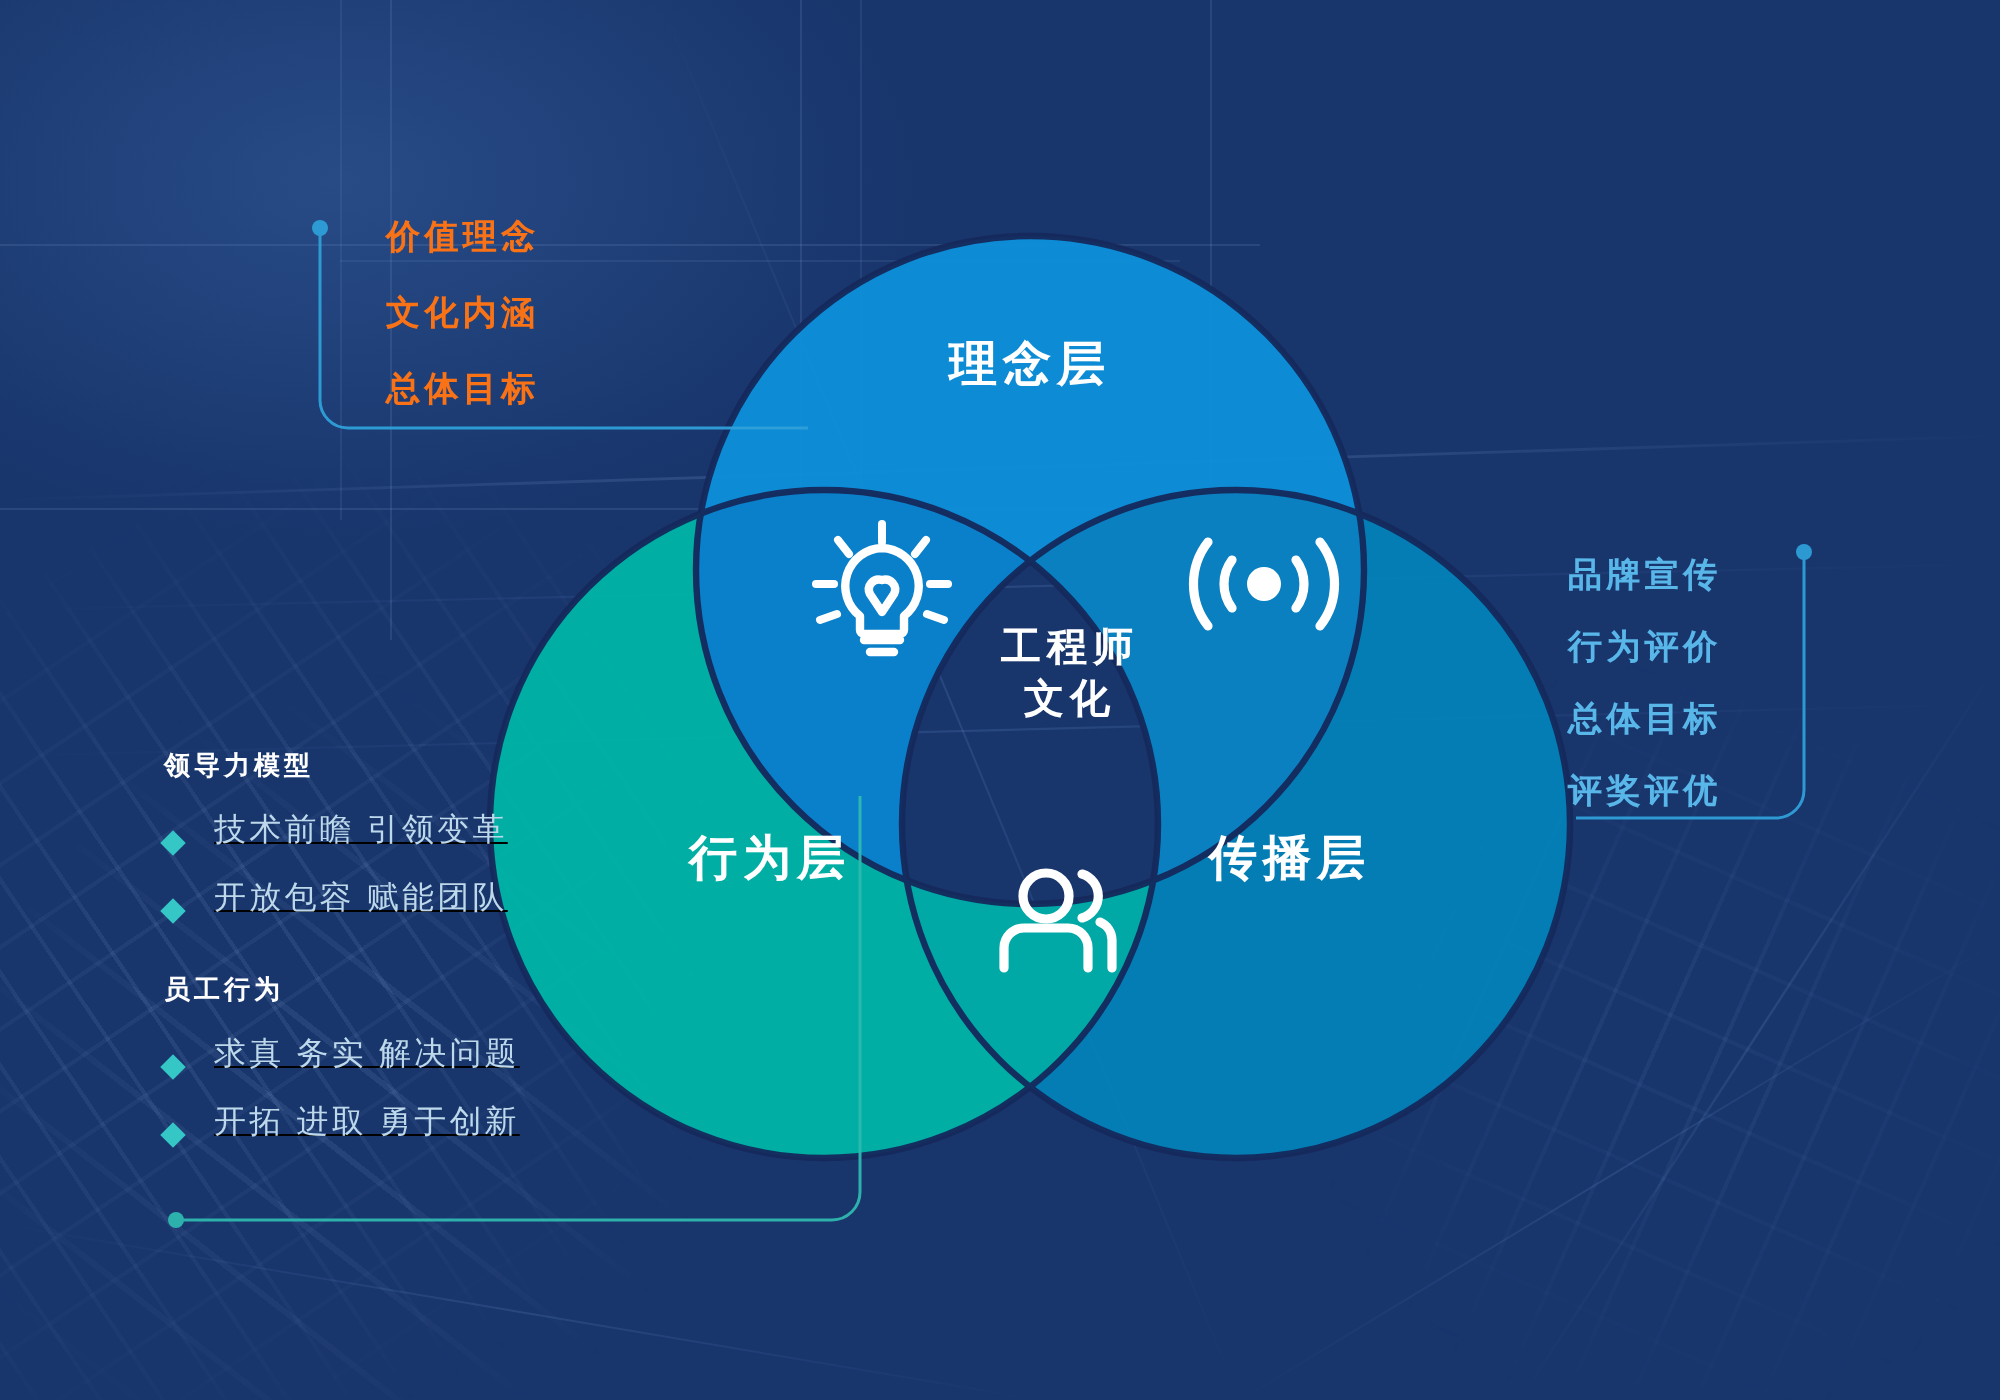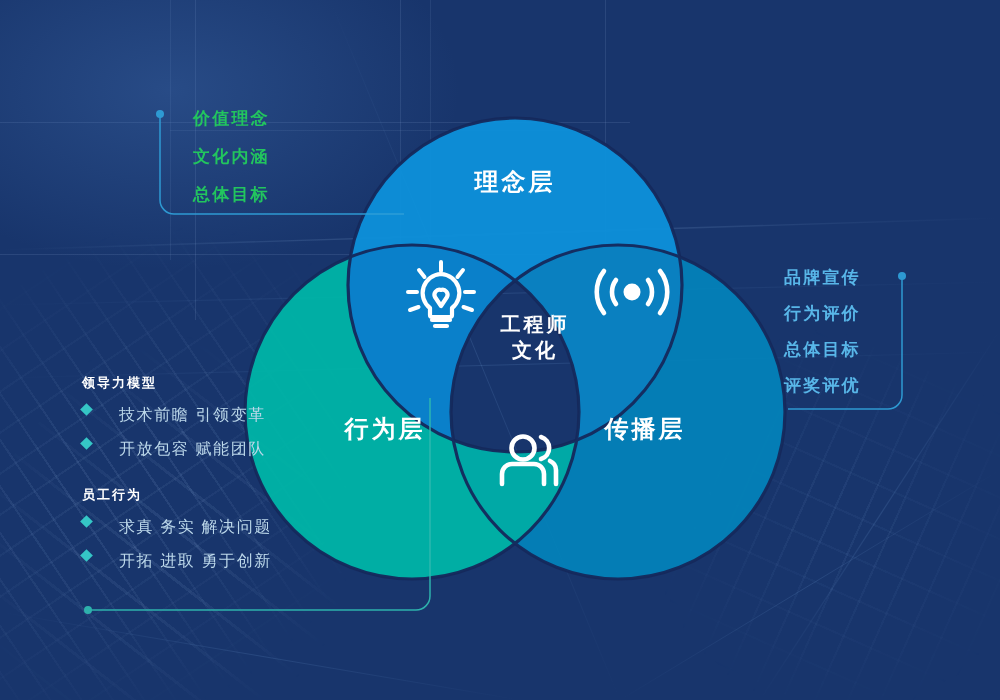--- a/index.html
+++ b/index.html
@@ -83,32 +83,32 @@
     text-align:center; color:#fff; font-size:20px; font-weight:700;
     letter-spacing:3px; line-height:1.28;
   }
   #center-title span{ display:block; }
 
   
   .anno{ position:absolute; }
   .anno-line{ color:#9fe0f5; font-size:17px; font-weight:700; letter-spacing:2.2px; white-space:nowrap; }
 
   #anno-topleft{ left:193px; top:107px; }
-  #anno-topleft .anno-line{ color:#22c55e; margin-bottom:15px; }
-
-  #anno-right{ left:784px; top:266px; }
+  #anno-topleft .anno-line{ color:#f97316; margin-bottom:15px; }
+
+  #anno-right{ left:784px; top:276px; }
   #anno-right .anno-line{ color:#58b6e8; margin-bottom:13px; }
 
   #anno-bottomleft{ left:82px; top:374px; width:300px; }
   .group-head{
     color:#ffffff; font-size:13px; font-weight:700; letter-spacing:2px;
     margin-bottom:13px; white-space:nowrap;
   }
   .bullet-row{
-    display:flex; align-items:flex-start; gap:28px; margin-bottom:13px; white-space:nowrap;
+    display:flex; align-items:flex-end; gap:16px; margin-bottom:13px; white-space:nowrap;text-decoration:underline;
   }
   .bullet-dia{
     width:9px; height:9px; background:#35c6c6; transform:rotate(45deg); flex:none;
   }
   .bullet-text{ color:#bcd8ea; font-size:16px; letter-spacing:1.6px; }
   .group-gap{ height:13px; }
 </style>
 </head>
 <body>
 

